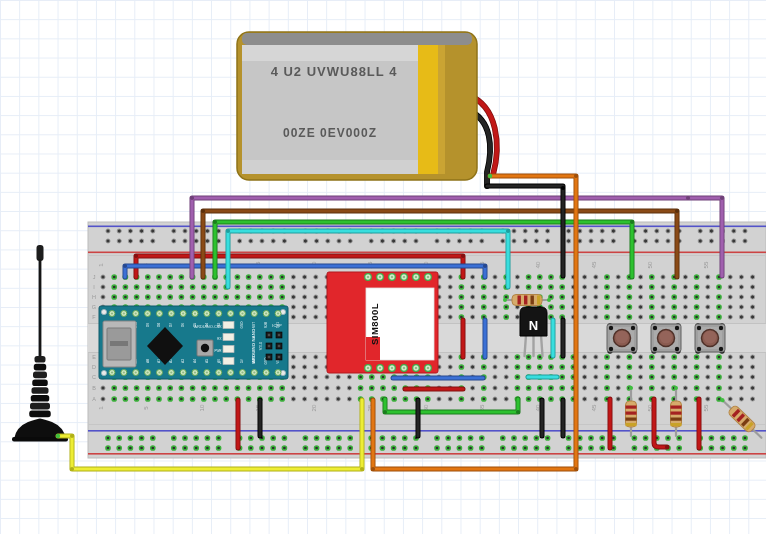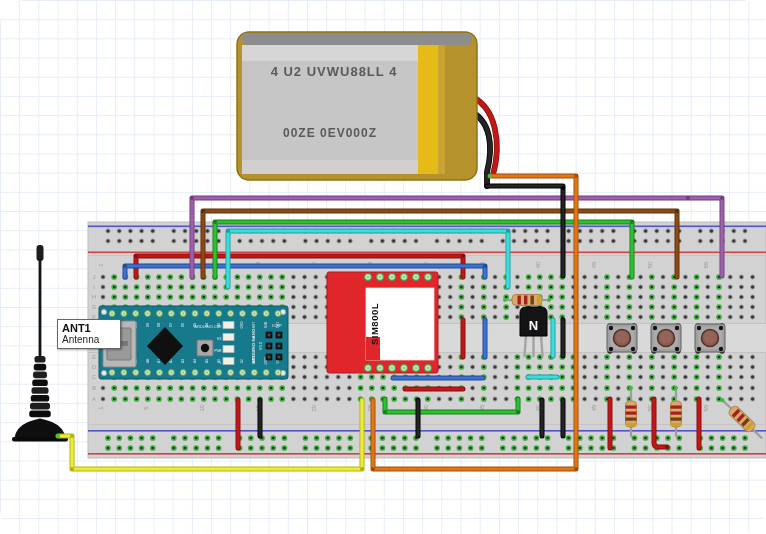--- a/index.html
+++ b/index.html
@@ -3,21 +3,20 @@
 <meta charset="utf-8">
 <style>
   html,body{margin:0;padding:0;background:#fff;}
   .canvas{
     position:relative;width:766px;height:534px;overflow:hidden;
     background-color:#ffffff;
     background-image:linear-gradient(#e6edf7 1px,transparent 1px),
                      linear-gradient(90deg,#e6edf7 1px,transparent 1px);
     background-size:19.2px 19.2px;
     font-family:"Liberation Sans",sans-serif;
-    border-radius:25px;
   }
   svg{position:absolute;left:0;top:0;font-family:"Liberation Sans",sans-serif;}
   .note{
     position:absolute;left:252px;top:77px;width:173px;height:53px;
     background:#fcecd0;box-shadow:1px 2px 3px rgba(0,0,0,.18);
     border:1px solid #eed3a8;box-sizing:border-box;
   }
   .note-text{position:absolute;left:9px;top:7px;font-size:15px;color:#1f1f1f;}
   .note-bar{position:absolute;left:0;bottom:0;width:100%;height:8px;background:#f3a83e;}
   .note-fold{position:absolute;top:-1px;right:-1px;width:0;height:0;
@@ -1217,17 +1216,13 @@
         <path d="M654,399 V443 Q654,447 659,447 H667" fill="none" stroke="#c11717" stroke-width="3.2" stroke-linecap="round" stroke-linejoin="round"></path>
         <circle cx="667" cy="447" r="2.1" fill="#841010"></circle>
         <path d="M699,399 V448" fill="none" stroke="#841010" stroke-width="5" stroke-linecap="round" stroke-linejoin="round"></path>
         <path d="M699,399 V448" fill="none" stroke="#c11717" stroke-width="3.2" stroke-linecap="round" stroke-linejoin="round"></path>
         <circle cx="490" cy="176" r="2.2" fill="#3fbf3f"></circle>
         <circle cx="58" cy="436" r="2.2" fill="#3fbf3f"></circle>
       </g>
     </svg>
 
 
-  <div class="ant-label">
-    <div class="l1">ANT1</div>
-    <div class="l2">Antenna</div>
-  </div>
 </div>
 
 </body></html>

